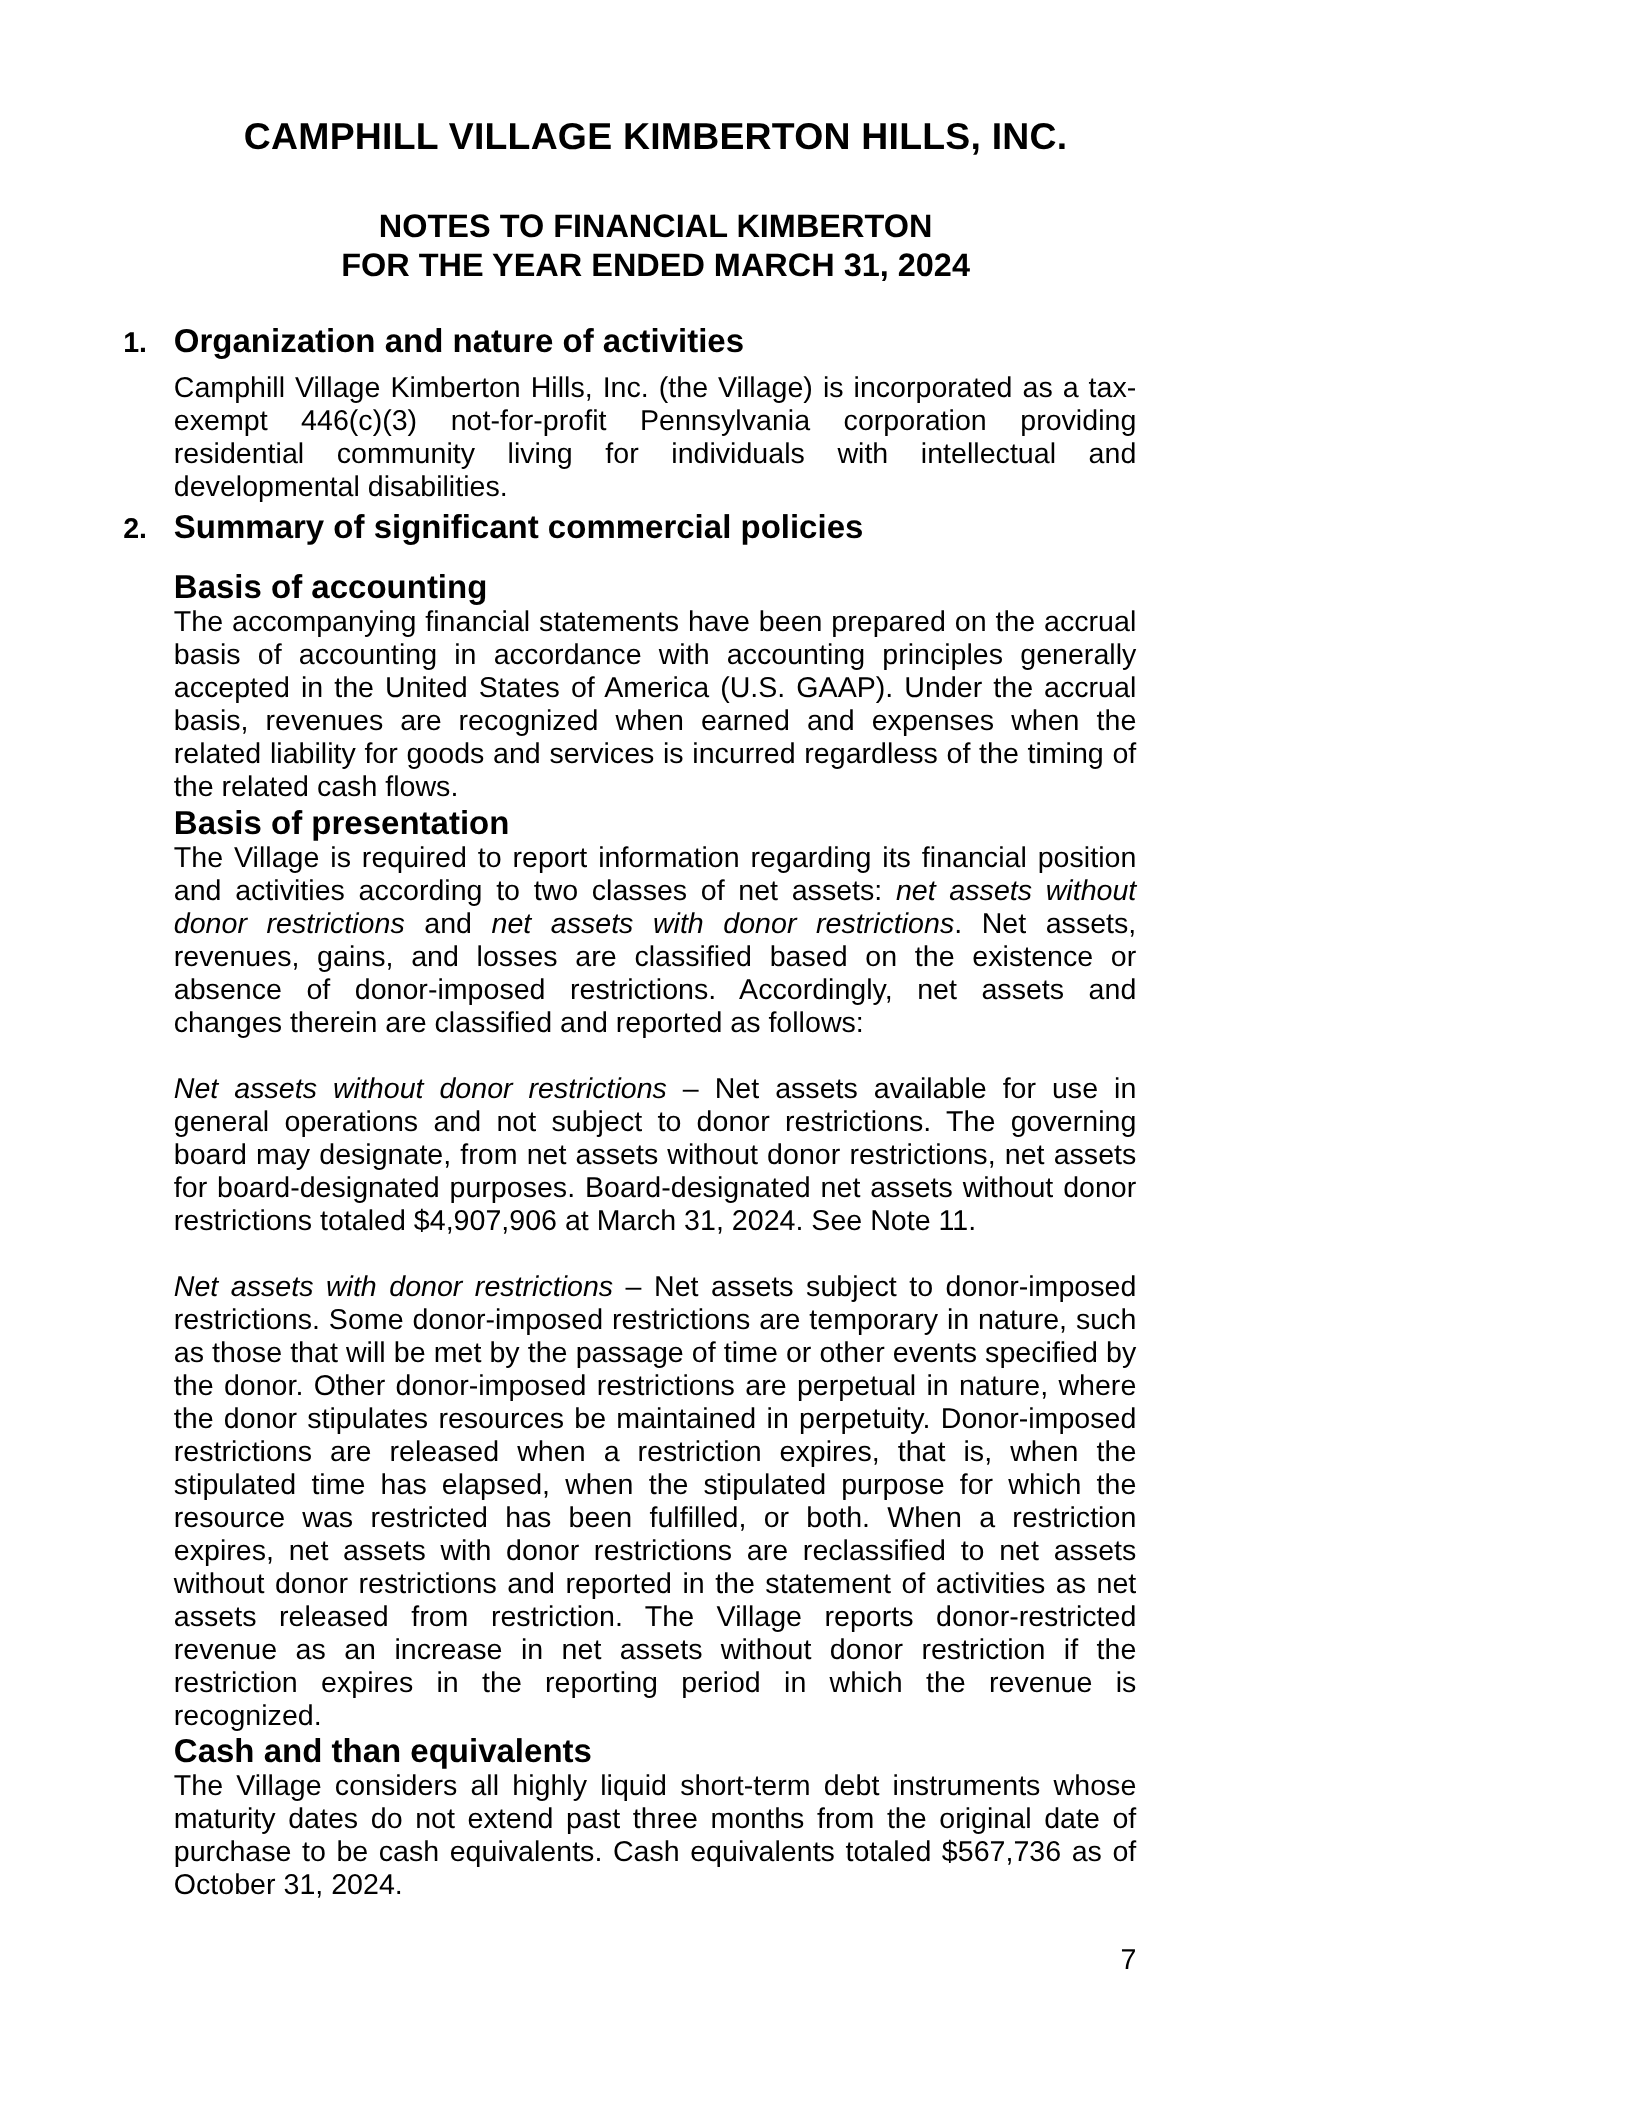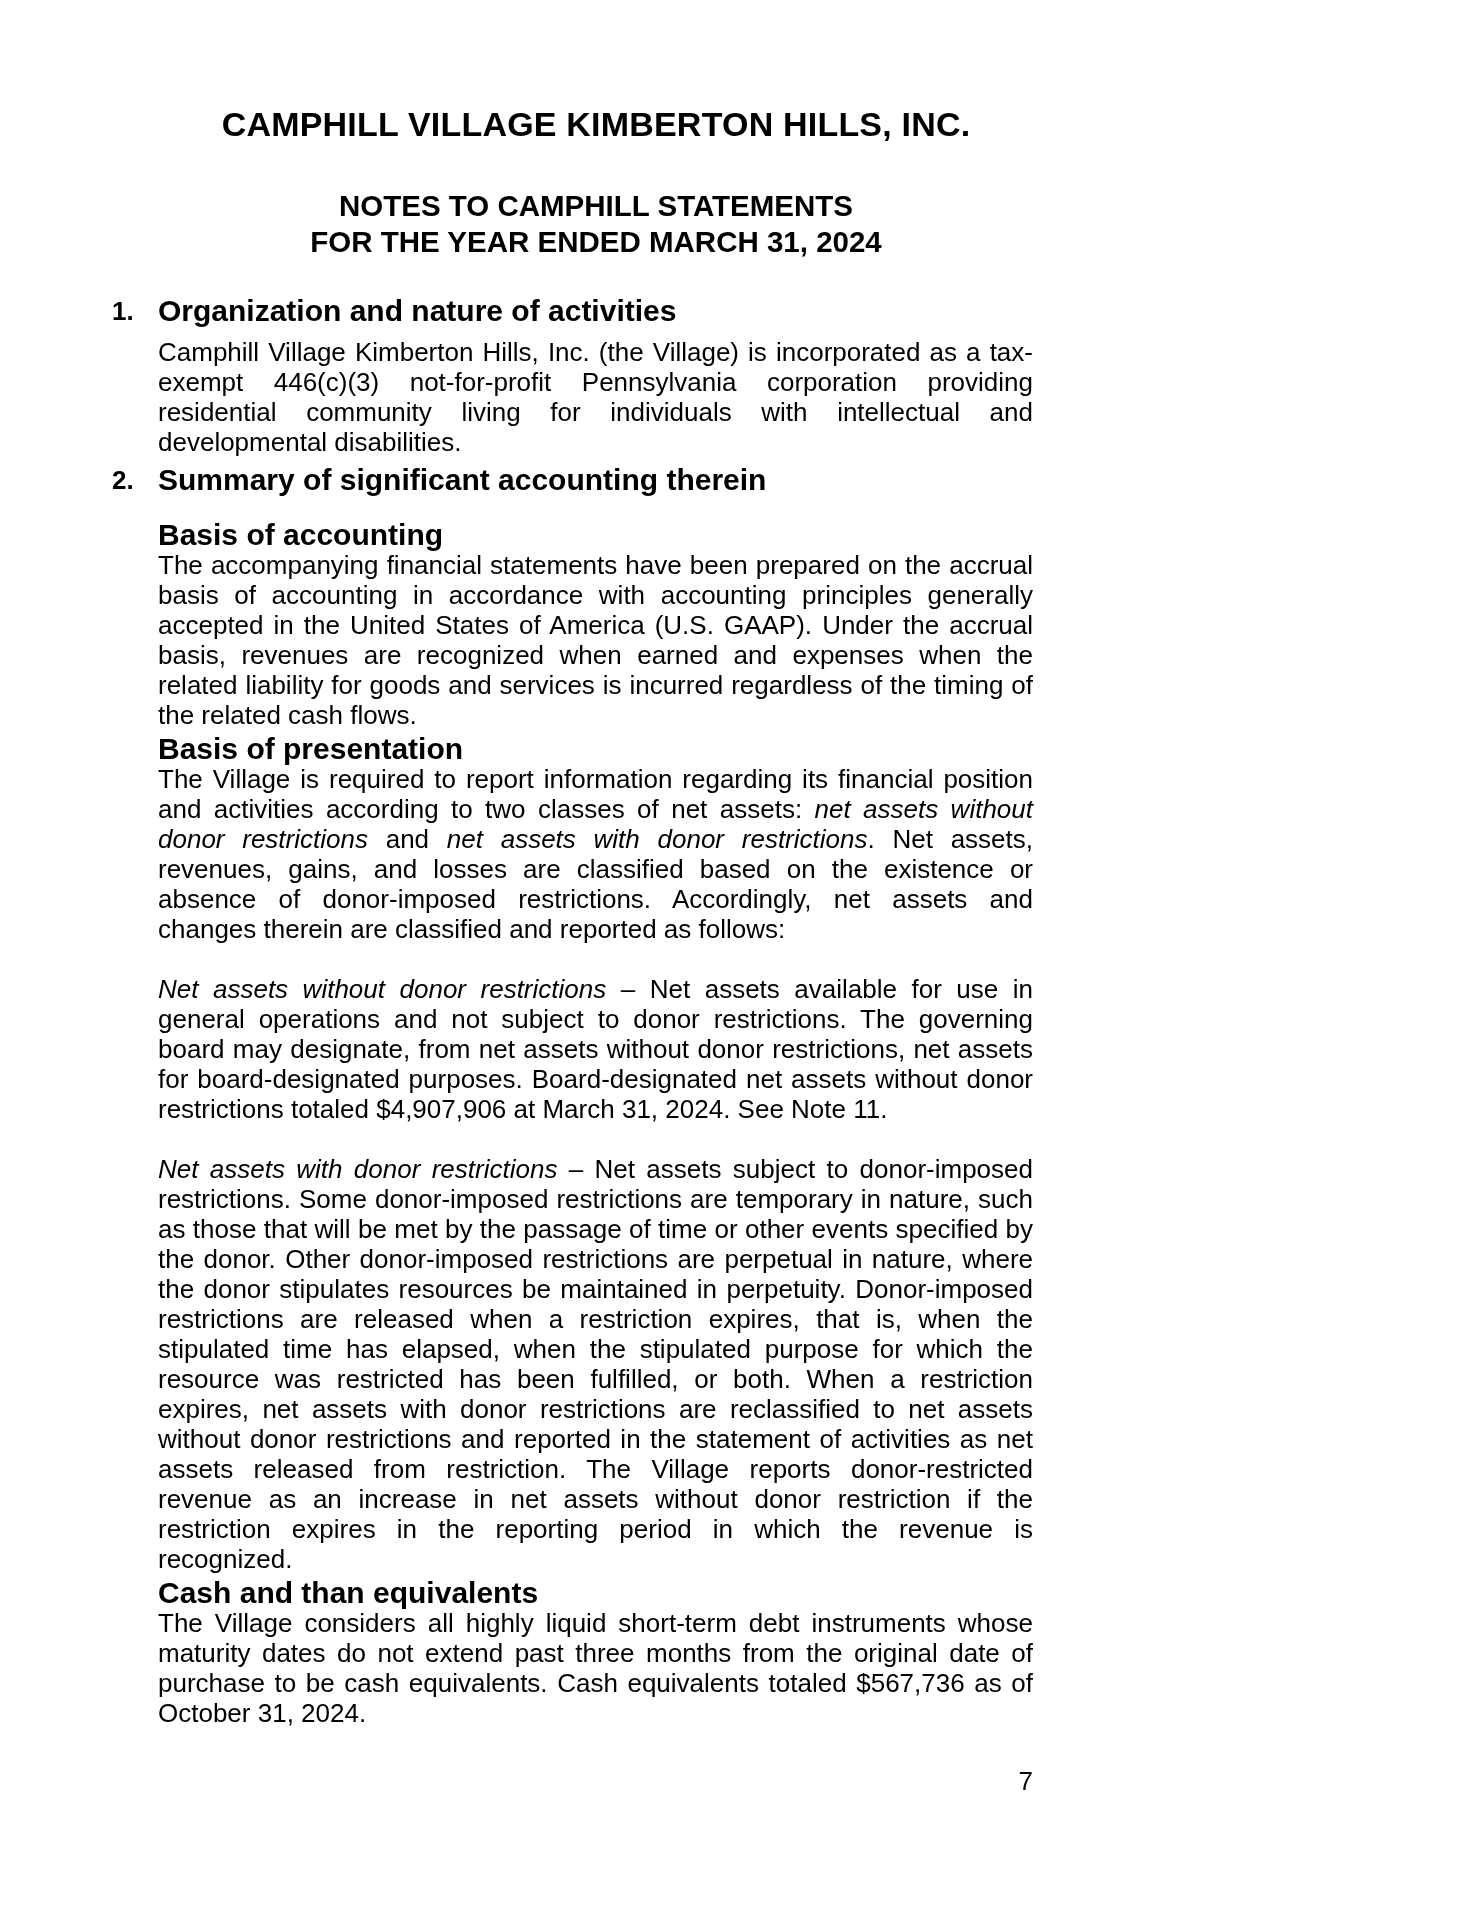--- a/index.html
+++ b/index.html
@@ -57,41 +57,41 @@
   }
 </style>
 </head>
 <body>
 
 <div class="page">
 
   <header>
     <h1 class="doc-title">CAMPHILL VILLAGE KIMBERTON HILLS, INC.</h1>
     <div class="doc-subtitle">
-      <div>NOTES TO CAMPHILL STATEMENTS</div>
+      <div>NOTES TO FINANCIAL KIMBERTON</div>
       <div>FOR THE YEAR ENDED MARCH 31, 2024</div>
     </div>
   </header>
 
   <main class="content">
 
     <section class="section">
       <div class="sec-row">
         <div class="sec-num">1.</div>
         <h2 class="sec-head">Organization and nature of activities</h2>
       </div>
       <div class="sec-body">
         <p class="para"><span>Camphill Village Kimberton Hills, Inc. (the Village) is incorporated as a tax-exempt 446(c)(3) not-for-profit Pennsylvania corporation providing residential community living for individuals with intellectual and developmental disabilities.</span></p>
       </div>
     </section>
 
     <section class="section">
       <div class="sec-row">
         <div class="sec-num">2.</div>
-        <h2 class="sec-head">Summary of significant accounting therein</h2>
+        <h2 class="sec-head">Summary of significant commercial policies</h2>
       </div>
       <div class="sec-body">
 
         <div class="subsection">
           <h3 class="sub-head">Basis of accounting</h3>
           <p class="para"><span>The accompanying financial statements have been prepared on the accrual basis of accounting in accordance with accounting principles generally accepted in the United States of America (U.S. GAAP). Under the accrual basis, revenues are recognized when earned and expenses when the related liability for goods and services is incurred regardless of the timing of the related cash flows.</span></p>
         </div>
 
         <div class="subsection">
           <h3 class="sub-head">Basis of presentation</h3>

